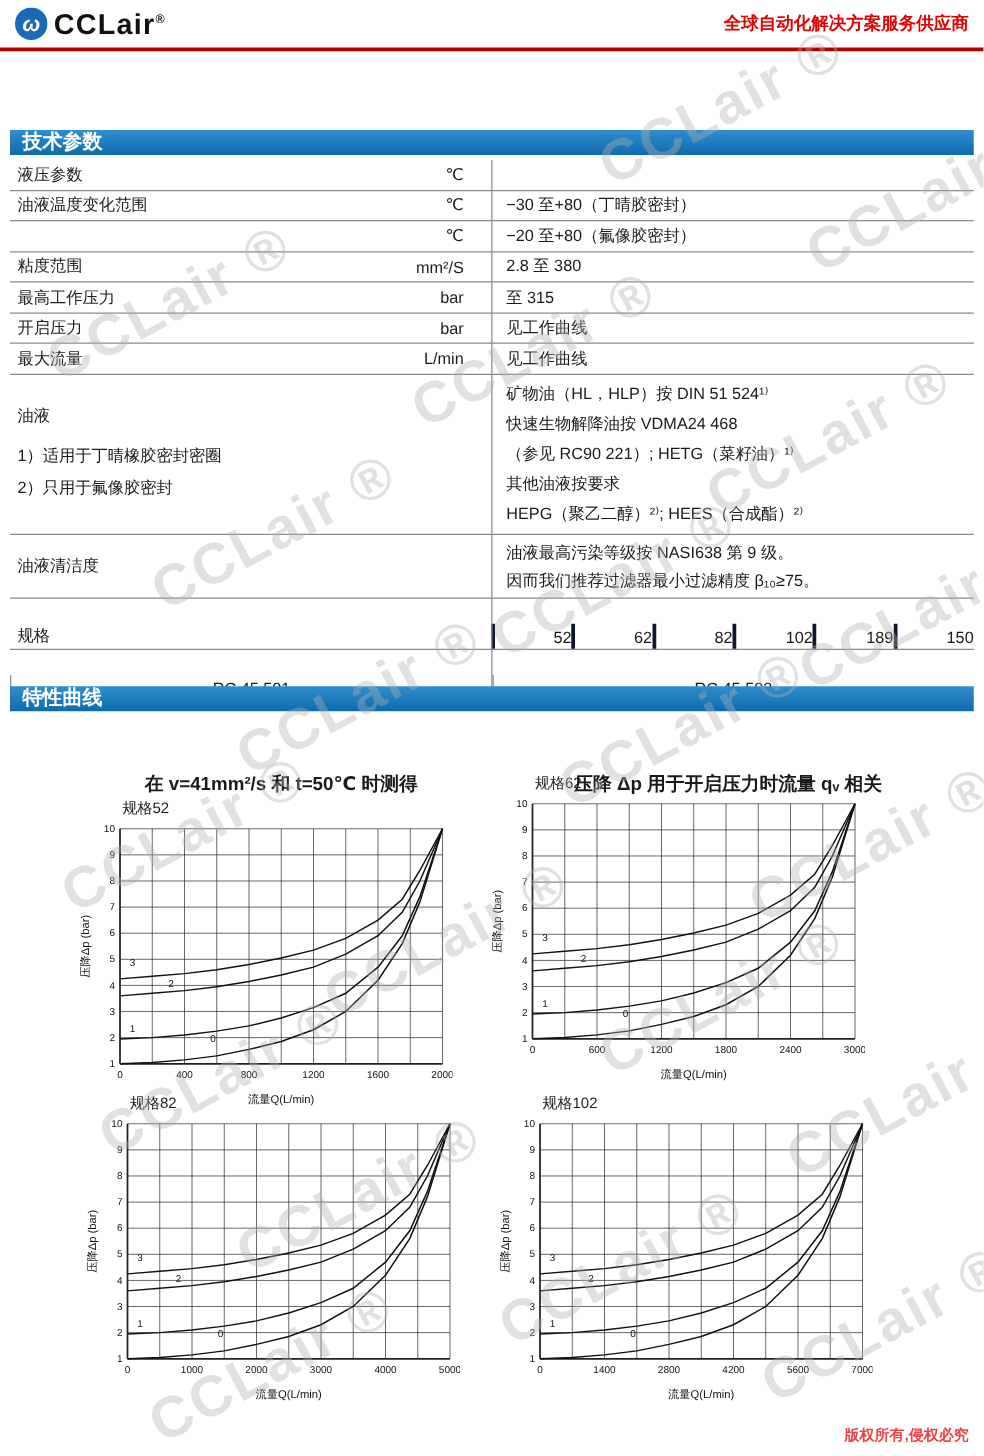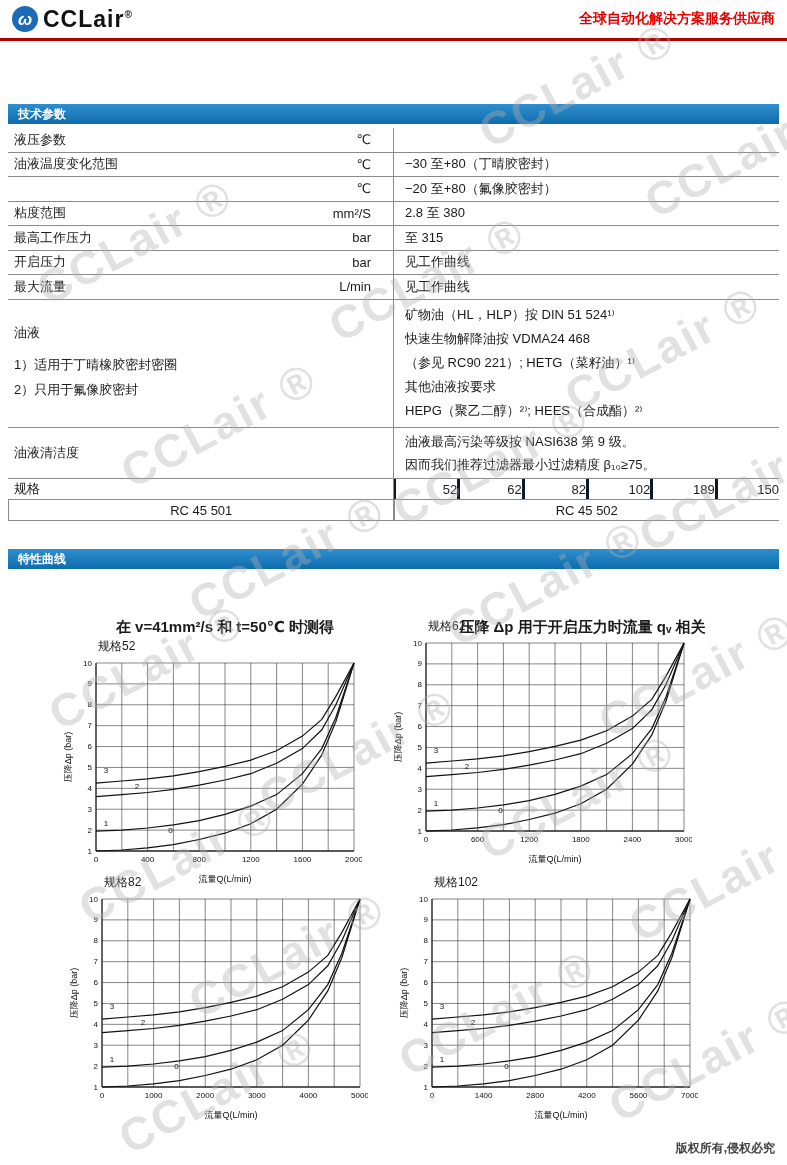--- a/index.html
+++ b/index.html
@@ -10,50 +10,50 @@
           display:flex;align-items:center;justify-content:space-between;padding:0 12px;box-sizing:border-box;}
   .logo{display:flex;align-items:center;gap:5px;}
   .brand{font-size:23px;font-weight:bold;color:#111;letter-spacing:1px;}
   .brand sup{font-size:10px;font-weight:bold;}
   .tagline{color:#e60000;font-size:14px;font-weight:bold;}
   
   .wm{position:absolute;font-size:46px;font-weight:bold;letter-spacing:2px;color:rgba(175,175,175,0.38);
       transform:rotate(-28deg);white-space:nowrap;pointer-events:none;z-index:3;}
   
   .secbar{position:absolute;left:8px;right:8px;height:20px;background:linear-gradient(180deg,#2f8ecd,#0e6cae);
-          color:#fff;font-size:12px;font-weight:bold;line-height:20px;padding-left:10px;box-sizing:border-box;z-index:2;}
+          color:#fff;font-size:16px;font-weight:bold;line-height:20px;padding-left:10px;box-sizing:border-box;z-index:2;}
   #bar-tech{top:104px;} #bar-curves{top:549px;}
   
   .ptable{position:absolute;top:128px;left:8px;width:771px;font-size:13px;z-index:2;}
   .vline{position:absolute;left:385px;top:0;bottom:0;width:1px;background:#8a8a8a;}
   .trow{display:flex;align-items:center;height:24.5px;border-bottom:1px solid #8a8a8a;box-sizing:border-box;}
   .c-label{flex:0 0 235px;padding-left:6px;box-sizing:border-box;}
   .c-unit{flex:0 0 150px;text-align:right;padding-right:22px;box-sizing:border-box;}
   .c-val{flex:1;padding-left:12px;box-sizing:border-box;}
   .trow.tall{height:auto;align-items:stretch;}
   .oil-left{flex:0 0 385px;padding-left:6px;box-sizing:border-box;}
   .oil-left .oil-lbl{margin-top:24px;margin-bottom:10px;}
   .oil-left .oil-note{line-height:25px;}
   .oil-right{flex:1;padding:3px 0 4px 12px;line-height:24px;box-sizing:border-box;}
   .clean-left{flex:0 0 385px;padding-left:6px;align-self:center;box-sizing:border-box;}
   .clean-right{flex:1;padding:2px 0 2px 12px;line-height:23px;box-sizing:border-box;}
-  .trow.small{height:21px;}
+  .trow.small{height:21px;margin-top:20px;}
   .span-left{flex:0 0 385px;padding-left:6px;box-sizing:border-box;}
   .size-cell{flex:1;text-align:right;border-left:3px solid #0f172a;line-height:22px;height:100%;box-sizing:border-box;}
   .flange-cell{flex:1;text-align:center;border-left:1px solid #8a8a8a;line-height:22px;height:100%;box-sizing:border-box;}
   
   .caption{position:absolute;top:578px;font-size:15px;font-weight:600;text-align:center;z-index:2;margin-top:40px;}
   #cap-left{left:50px;width:350px;} #cap-right{left:400px;width:365px;}
   .chart{position:absolute;width:310px;z-index:2;}
   #chart0{left:62px;top:638px;} #chart1{left:392px;top:618px;}
   #chart2{left:68px;top:874px;} #chart3{left:398px;top:874px;}
   .ctitle{font-size:12px;margin:0 0 2px 36px;}
   svg.plot{display:block;font-family:inherit;}
   
-  .footer{position:absolute;top:1140px;right:12px;color:#404040;font-size:12px;font-weight:bold;z-index:4;}
+  .footer{position:absolute;top:1140px;right:12px;color:#ef4444;font-size:12px;font-weight:bold;z-index:4;}
 </style>
 </head>
 <body>
 
 <div class="page">
 
   <div id="wm-layer">
       <div class="wm" style="left: 470px; top: 58px;">CCLair ®</div>
       <div class="wm" style="left: 636px; top: 128px;">CCLair ®</div>
       <div class="wm" style="left: 28px; top: 215px;">CCLair ®</div>

